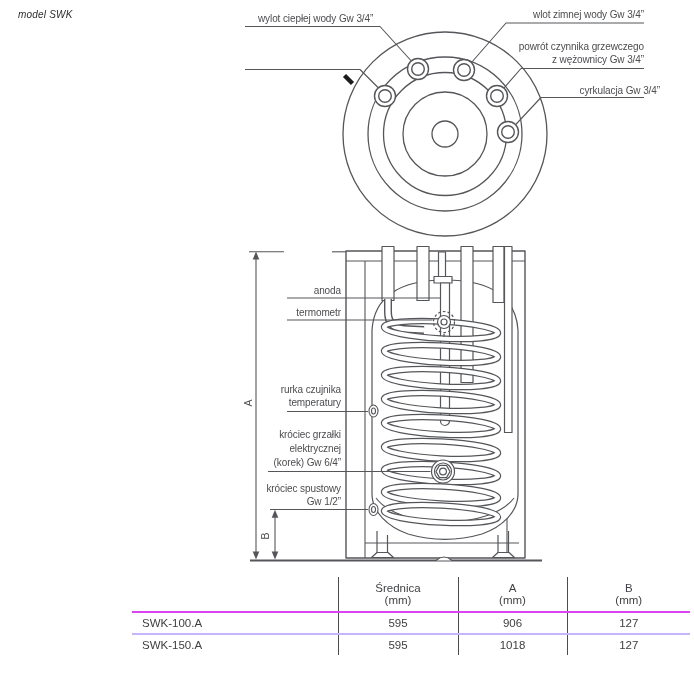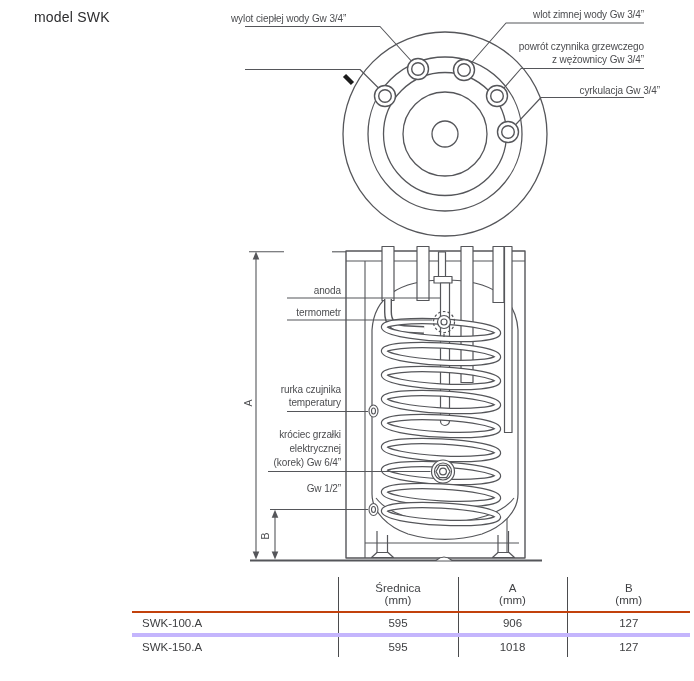--- a/index.html
+++ b/index.html
@@ -1,28 +1,28 @@
 <!DOCTYPE html>
 <html><head>
 <meta charset="utf-8">
 <style>
   html,body{margin:0;padding:0;background:#fff;}
   #page{position:relative;width:694px;height:681px;background:#fff;overflow:hidden;
         font-family:"Liberation Sans","DejaVu Sans",sans-serif;}
-  #title{position:absolute;left:34px;top:9px;font-size:14px;color:#2d2d2f;letter-spacing:0.2px;}
+  #title{position:absolute;left:18px;top:9px;font-size:10px;color:#2d2d2f;letter-spacing:0.2px;font-style:italic;}
   #diagram{position:absolute;left:0;top:0;}
   .lbl{position:absolute;font-size:10px;line-height:13px;color:#4c4d50;letter-spacing:-0.1px;white-space:nowrap;}
   .lbl.right{text-align:right;}
   .lbl.lh14{line-height:14px;}
   
   #spec-table{position:absolute;left:132px;top:577px;width:558px;border-collapse:collapse;
               table-layout:fixed;color:#3d3e40;font-size:11.5px;}
   #spec-table th,#spec-table td{font-weight:normal;padding:0;text-align:center;vertical-align:middle;}
-  #spec-table thead th{height:34px;line-height:12.5px;border-bottom:2px solid #c2410c;color:#414245;}
-  #spec-table tbody td{height:20px;border-bottom:4px solid #c4b5fd;}
+  #spec-table thead th{height:34px;line-height:12.5px;border-bottom:2px solid #d946ef;color:#414245;}
+  #spec-table tbody td{height:20px;border-bottom:2px solid #c4b5fd;}
   #spec-table tbody tr:last-child td{border-bottom:none;}
   #spec-table .colsep{border-left:1.4px solid #4b4c4e;}
   #spec-table td.model{text-align:left;padding-left:10px;}
 </style>
 </head>
 <body>
 
 <div id="page">
 
   <div id="title">model SWK</div>
@@ -194,21 +194,21 @@
 
       <g stroke-width="1.1">
         <line x1="275" y1="512" x2="275" y2="557"></line>
         <polygon points="275,509.8 271.7,517.8 278.3,517.8" fill="#55565a" stroke="none"></polygon>
         <polygon points="275,559.5 271.7,551.5 278.3,551.5" fill="#55565a" stroke="none"></polygon>
         <text x="269" y="536" transform="rotate(-90 269 536)" fill="#4c4d50" stroke="none" font-size="10.5" text-anchor="middle">B</text>
       </g>
     </g>
   </svg>
 
-  <div class="lbl" style="left:231px;top:12px">
+  <div class="lbl" style="left:258px;top:12px">
     <div>wylot ciepłej wody Gw 3/4”</div>
   </div>
   <div class="lbl right" style="right:50px;top:8px;width:180px">
     <div>wlot zimnej wody Gw 3/4”</div>
   </div>
   <div class="lbl right" style="right:50px;top:40px;width:180px">
     <div>powrót czynnika grzewczego</div>
     <div>z wężownicy Gw 3/4”</div>
   </div>
   <div class="lbl right" style="right:34px;top:84px;width:180px">
@@ -224,20 +224,21 @@
   <div class="lbl right" style="right:353px;top:383px;width:150px">
     <div>rurka czujnika</div>
     <div>temperatury</div>
   </div>
   <div class="lbl right lh14" style="right:353px;top:428px;width:150px">
     <div>króciec grzałki</div>
     <div>elektrycznej</div>
     <div>(korek) Gw 6/4”</div>
   </div>
   <div class="lbl right" style="right:353px;top:482px;width:150px">
+    <div>króciec spustowy</div>
     <div>Gw 1/2”</div>
   </div>
 
   <table id="spec-table">
     <colgroup>
         <col style="width:206px">
         <col style="width:120px">
         <col style="width:109px">
         <col style="width:123px">
       </colgroup>

